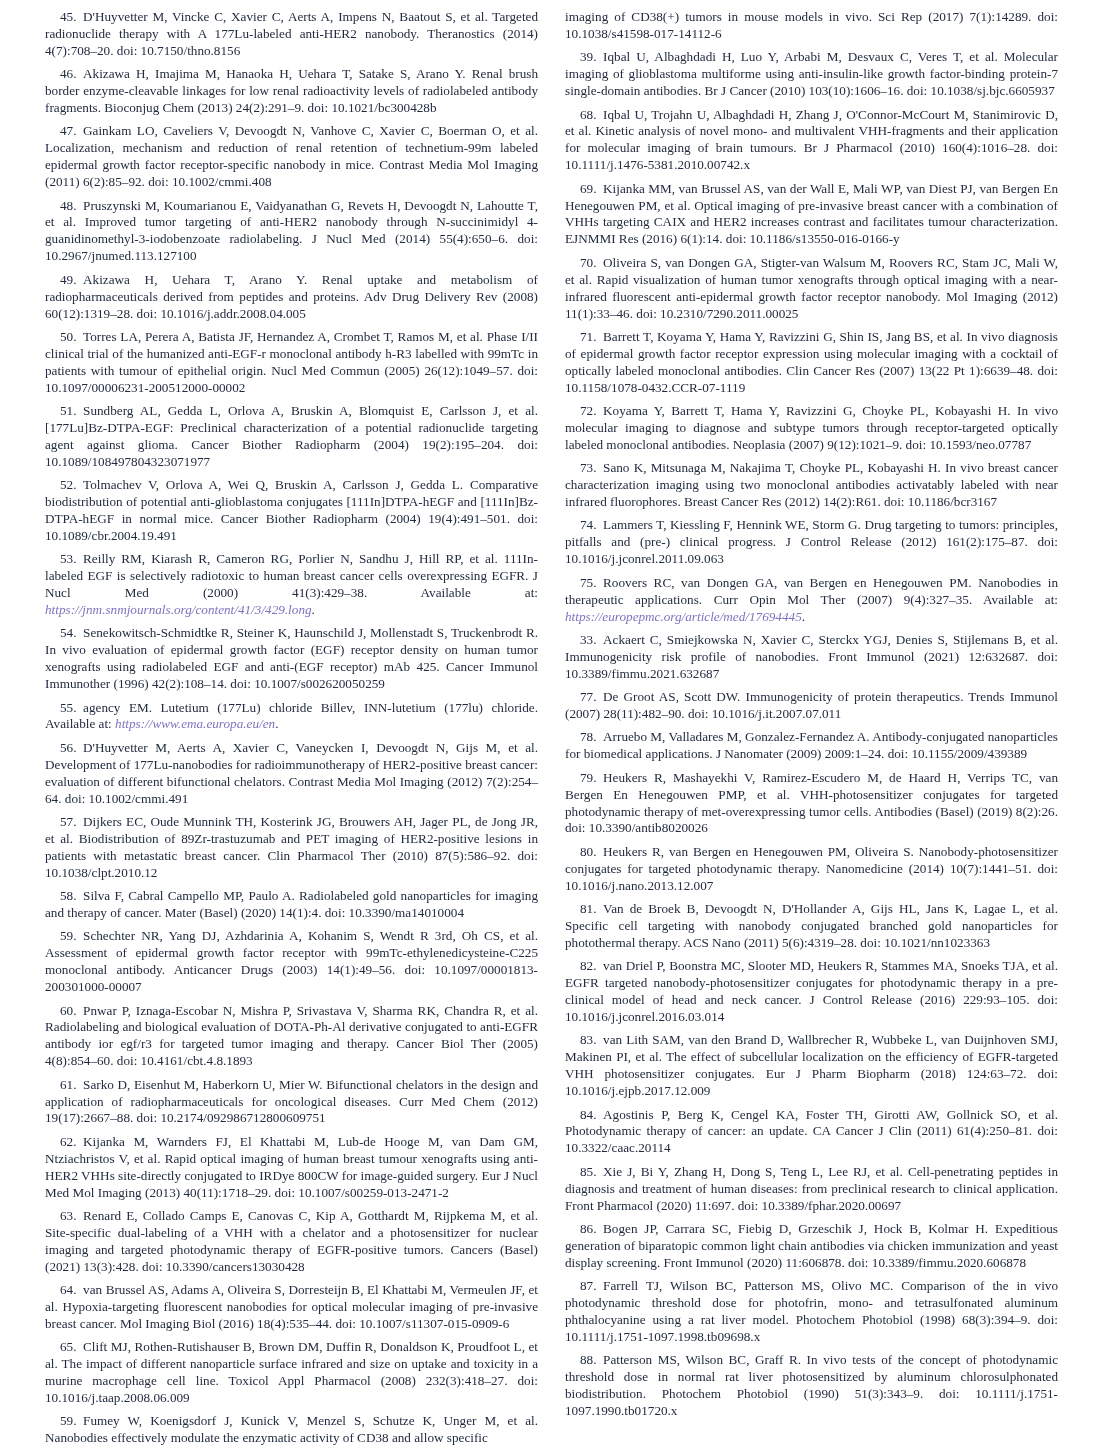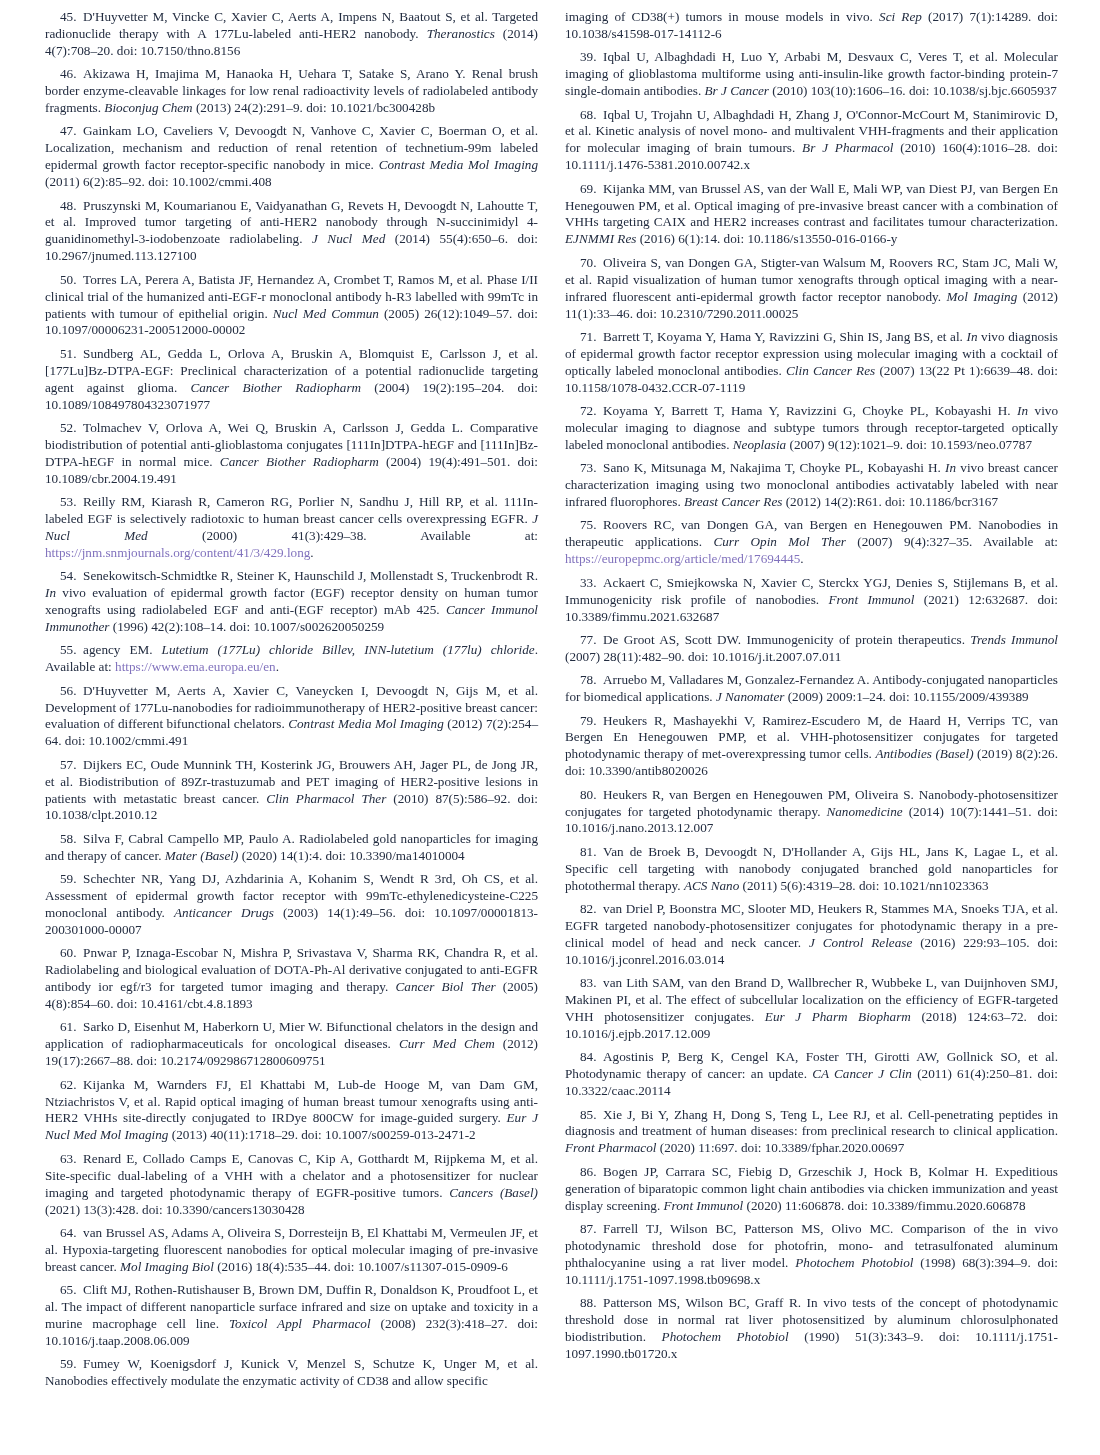--- a/index.html
+++ b/index.html
@@ -26,36 +26,38 @@
     line-height: 16.9px;
   }
   p.ref {
     margin: 0;
     text-align: justify;
     text-indent: 15px;
     overflow-wrap: break-word;
   }
   p.ref + p.ref { margin-top: 6.5px; }
   p.ref.cont { text-indent: 0; }
-  .it { font-style: italic; }
+  .it { }
   a.link {
     color: var(--link-color, #8172bd);
     text-decoration: none;
     cursor: pointer;
+    font-style: italic;
   }
 </style>
 </head>
 <body>
 
 <div class="page">
   <div class="col">
       <p class="ref"><span>45. </span><span>D'Huyvetter M, Vincke C, Xavier C, Aerts A, Impens N, Baatout S, et al. Targeted radionuclide therapy with A 177Lu-labeled anti-HER2 nanobody. </span><span class="it">Theranostics</span><span> (2014) 4(7):708–20. doi: 10.7150/thno.8156</span></p>
       <p class="ref"><span>46. </span><span>Akizawa H, Imajima M, Hanaoka H, Uehara T, Satake S, Arano Y. Renal brush border enzyme-cleavable linkages for low renal radioactivity levels of radiolabeled antibody fragments. </span><span class="it">Bioconjug Chem</span><span> (2013) 24(2):291–9. doi: 10.1021/bc300428b</span></p>
       <p class="ref"><span>47. </span><span>Gainkam LO, Caveliers V, Devoogdt N, Vanhove C, Xavier C, Boerman O, et al. Localization, mechanism and reduction of renal retention of technetium-99m labeled epidermal growth factor receptor-specific nanobody in mice. </span><span class="it">Contrast Media Mol Imaging</span><span> (2011) 6(2):85–92. doi: 10.1002/cmmi.408</span></p>
       <p class="ref"><span>48. </span><span>Pruszynski M, Koumarianou E, Vaidyanathan G, Revets H, Devoogdt N, Lahoutte T, et al. Improved tumor targeting of anti-HER2 nanobody through N-succinimidyl 4-guanidinomethyl-3-iodobenzoate radiolabeling. </span><span class="it">J Nucl Med</span><span> (2014) 55(4):650–6. doi: 10.2967/jnumed.113.127100</span></p>
+      <p class="ref"><span>49. </span><span>Akizawa H, Uehara T, Arano Y. Renal uptake and metabolism of radiopharmaceuticals derived from peptides and proteins. </span><span class="it">Adv Drug Delivery Rev</span><span> (2008) 60(12):1319–28. doi: 10.1016/j.addr.2008.04.005</span></p>
       <p class="ref"><span>50. </span><span>Torres LA, Perera A, Batista JF, Hernandez A, Crombet T, Ramos M, et al. Phase I/II clinical trial of the humanized anti-EGF-r monoclonal antibody h-R3 labelled with 99mTc in patients with tumour of epithelial origin. </span><span class="it">Nucl Med Commun</span><span> (2005) 26(12):1049–57. doi: 10.1097/00006231-200512000-00002</span></p>
       <p class="ref"><span>51. </span><span>Sundberg AL, Gedda L, Orlova A, Bruskin A, Blomquist E, Carlsson J, et al. [177Lu]Bz-DTPA-EGF: Preclinical characterization of a potential radionuclide targeting agent against glioma. </span><span class="it">Cancer Biother Radiopharm</span><span> (2004) 19(2):195–204. doi: 10.1089/108497804323071977</span></p>
       <p class="ref"><span>52. </span><span>Tolmachev V, Orlova A, Wei Q, Bruskin A, Carlsson J, Gedda L. Comparative biodistribution of potential anti-glioblastoma conjugates [111In]DTPA-hEGF and [111In]Bz-DTPA-hEGF in normal mice. </span><span class="it">Cancer Biother Radiopharm</span><span> (2004) 19(4):491–501. doi: 10.1089/cbr.2004.19.491</span></p>
       <p class="ref"><span>53. </span><span>Reilly RM, Kiarash R, Cameron RG, Porlier N, Sandhu J, Hill RP, et al. 111In-labeled EGF is selectively radiotoxic to human breast cancer cells overexpressing EGFR. </span><span class="it">J Nucl Med</span><span> (2000) 41(3):429–38. Available at: </span><a class="link">https://jnm.snmjournals.org/content/41/3/429.long</a><span>.</span></p>
       <p class="ref"><span>54. </span><span>Senekowitsch-Schmidtke R, Steiner K, Haunschild J, Mollenstadt S, Truckenbrodt R. </span><span class="it">In</span><span> vivo evaluation of epidermal growth factor (EGF) receptor density on human tumor xenografts using radiolabeled EGF and anti-(EGF receptor) mAb 425. </span><span class="it">Cancer Immunol Immunother</span><span> (1996) 42(2):108–14. doi: 10.1007/s002620050259</span></p>
       <p class="ref"><span>55. </span><span>agency EM. </span><span class="it">Lutetium (177Lu) chloride Billev, INN-lutetium (177lu) chloride</span><span>. Available at: </span><a class="link">https://www.ema.europa.eu/en</a><span>.</span></p>
       <p class="ref"><span>56. </span><span>D'Huyvetter M, Aerts A, Xavier C, Vaneycken I, Devoogdt N, Gijs M, et al. Development of 177Lu-nanobodies for radioimmunotherapy of HER2-positive breast cancer: evaluation of different bifunctional chelators. </span><span class="it">Contrast Media Mol Imaging</span><span> (2012) 7(2):254–64. doi: 10.1002/cmmi.491</span></p>
       <p class="ref"><span>57. </span><span>Dijkers EC, Oude Munnink TH, Kosterink JG, Brouwers AH, Jager PL, de Jong JR, et al. Biodistribution of 89Zr-trastuzumab and PET imaging of HER2-positive lesions in patients with metastatic breast cancer. </span><span class="it">Clin Pharmacol Ther</span><span> (2010) 87(5):586–92. doi: 10.1038/clpt.2010.12</span></p>
       <p class="ref"><span>58. </span><span>Silva F, Cabral Campello MP, Paulo A. Radiolabeled gold nanoparticles for imaging and therapy of cancer. </span><span class="it">Mater (Basel)</span><span> (2020) 14(1):4. doi: 10.3390/ma14010004</span></p>
       <p class="ref"><span>59. </span><span>Schechter NR, Yang DJ, Azhdarinia A, Kohanim S, Wendt R 3rd, Oh CS, et al. Assessment of epidermal growth factor receptor with 99mTc-ethylenedicysteine-C225 monoclonal antibody. </span><span class="it">Anticancer Drugs</span><span> (2003) 14(1):49–56. doi: 10.1097/00001813-200301000-00007</span></p>
@@ -69,20 +71,21 @@
     </div>
   <div class="col">
       <p class="ref cont"><span>imaging of CD38(+) tumors in mouse models in vivo. </span><span class="it">Sci Rep</span><span> (2017) 7(1):14289. doi: 10.1038/s41598-017-14112-6</span></p>
       <p class="ref"><span>39. </span><span>Iqbal U, Albaghdadi H, Luo Y, Arbabi M, Desvaux C, Veres T, et al. Molecular imaging of glioblastoma multiforme using anti-insulin-like growth factor-binding protein-7 single-domain antibodies. </span><span class="it">Br J Cancer</span><span> (2010) 103(10):1606–16. doi: 10.1038/sj.bjc.6605937</span></p>
       <p class="ref"><span>68. </span><span>Iqbal U, Trojahn U, Albaghdadi H, Zhang J, O'Connor-McCourt M, Stanimirovic D, et al. Kinetic analysis of novel mono- and multivalent VHH-fragments and their application for molecular imaging of brain tumours. </span><span class="it">Br J Pharmacol</span><span> (2010) 160(4):1016–28. doi: 10.1111/j.1476-5381.2010.00742.x</span></p>
       <p class="ref"><span>69. </span><span>Kijanka MM, van Brussel AS, van der Wall E, Mali WP, van Diest PJ, van Bergen En Henegouwen PM, et al. Optical imaging of pre-invasive breast cancer with a combination of VHHs targeting CAIX and HER2 increases contrast and facilitates tumour characterization. </span><span class="it">EJNMMI Res</span><span> (2016) 6(1):14. doi: 10.1186/s13550-016-0166-y</span></p>
       <p class="ref"><span>70. </span><span>Oliveira S, van Dongen GA, Stigter-van Walsum M, Roovers RC, Stam JC, Mali W, et al. Rapid visualization of human tumor xenografts through optical imaging with a near-infrared fluorescent anti-epidermal growth factor receptor nanobody. </span><span class="it">Mol Imaging</span><span> (2012) 11(1):33–46. doi: 10.2310/7290.2011.00025</span></p>
       <p class="ref"><span>71. </span><span>Barrett T, Koyama Y, Hama Y, Ravizzini G, Shin IS, Jang BS, et al. </span><span class="it">In</span><span> vivo diagnosis of epidermal growth factor receptor expression using molecular imaging with a cocktail of optically labeled monoclonal antibodies. </span><span class="it">Clin Cancer Res</span><span> (2007) 13(22 Pt 1):6639–48. doi: 10.1158/1078-0432.CCR-07-1119</span></p>
       <p class="ref"><span>72. </span><span>Koyama Y, Barrett T, Hama Y, Ravizzini G, Choyke PL, Kobayashi H. </span><span class="it">In</span><span> vivo molecular imaging to diagnose and subtype tumors through receptor-targeted optically labeled monoclonal antibodies. </span><span class="it">Neoplasia</span><span> (2007) 9(12):1021–9. doi: 10.1593/neo.07787</span></p>
       <p class="ref"><span>73. </span><span>Sano K, Mitsunaga M, Nakajima T, Choyke PL, Kobayashi H. </span><span class="it">In</span><span> vivo breast cancer characterization imaging using two monoclonal antibodies activatably labeled with near infrared fluorophores. </span><span class="it">Breast Cancer Res</span><span> (2012) 14(2):R61. doi: 10.1186/bcr3167</span></p>
+      <p class="ref"><span>74. </span><span>Lammers T, Kiessling F, Hennink WE, Storm G. Drug targeting to tumors: principles, pitfalls and (pre-) clinical progress. </span><span class="it">J Control Release</span><span> (2012) 161(2):175–87. doi: 10.1016/j.jconrel.2011.09.063</span></p>
       <p class="ref"><span>75. </span><span>Roovers RC, van Dongen GA, van Bergen en Henegouwen PM. Nanobodies in therapeutic applications. </span><span class="it">Curr Opin Mol Ther</span><span> (2007) 9(4):327–35. Available at: </span><a class="link">https://europepmc.org/article/med/17694445</a><span>.</span></p>
       <p class="ref"><span>33. </span><span>Ackaert C, Smiejkowska N, Xavier C, Sterckx YGJ, Denies S, Stijlemans B, et al. Immunogenicity risk profile of nanobodies. </span><span class="it">Front Immunol</span><span> (2021) 12:632687. doi: 10.3389/fimmu.2021.632687</span></p>
       <p class="ref"><span>77. </span><span>De Groot AS, Scott DW. Immunogenicity of protein therapeutics. </span><span class="it">Trends Immunol</span><span> (2007) 28(11):482–90. doi: 10.1016/j.it.2007.07.011</span></p>
       <p class="ref"><span>78. </span><span>Arruebo M, Valladares M, Gonzalez-Fernandez A. Antibody-conjugated nanoparticles for biomedical applications. </span><span class="it">J Nanomater</span><span> (2009) 2009:1–24. doi: 10.1155/2009/439389</span></p>
       <p class="ref"><span>79. </span><span>Heukers R, Mashayekhi V, Ramirez-Escudero M, de Haard H, Verrips TC, van Bergen En Henegouwen PMP, et al. VHH-photosensitizer conjugates for targeted photodynamic therapy of met-overexpressing tumor cells. </span><span class="it">Antibodies (Basel)</span><span> (2019) 8(2):26. doi: 10.3390/antib8020026</span></p>
       <p class="ref"><span>80. </span><span>Heukers R, van Bergen en Henegouwen PM, Oliveira S. Nanobody-photosensitizer conjugates for targeted photodynamic therapy. </span><span class="it">Nanomedicine</span><span> (2014) 10(7):1441–51. doi: 10.1016/j.nano.2013.12.007</span></p>
       <p class="ref"><span>81. </span><span>Van de Broek B, Devoogdt N, D'Hollander A, Gijs HL, Jans K, Lagae L, et al. Specific cell targeting with nanobody conjugated branched gold nanoparticles for photothermal therapy. </span><span class="it">ACS Nano</span><span> (2011) 5(6):4319–28. doi: 10.1021/nn1023363</span></p>
       <p class="ref"><span>82. </span><span>van Driel P, Boonstra MC, Slooter MD, Heukers R, Stammes MA, Snoeks TJA, et al. EGFR targeted nanobody-photosensitizer conjugates for photodynamic therapy in a pre-clinical model of head and neck cancer. </span><span class="it">J Control Release</span><span> (2016) 229:93–105. doi: 10.1016/j.jconrel.2016.03.014</span></p>
       <p class="ref"><span>83. </span><span>van Lith SAM, van den Brand D, Wallbrecher R, Wubbeke L, van Duijnhoven SMJ, Makinen PI, et al. The effect of subcellular localization on the efficiency of EGFR-targeted VHH photosensitizer conjugates. </span><span class="it">Eur J Pharm Biopharm</span><span> (2018) 124:63–72. doi: 10.1016/j.ejpb.2017.12.009</span></p>
       <p class="ref"><span>84. </span><span>Agostinis P, Berg K, Cengel KA, Foster TH, Girotti AW, Gollnick SO, et al. Photodynamic therapy of cancer: an update. </span><span class="it">CA Cancer J Clin</span><span> (2011) 61(4):250–81. doi: 10.3322/caac.20114</span></p>

